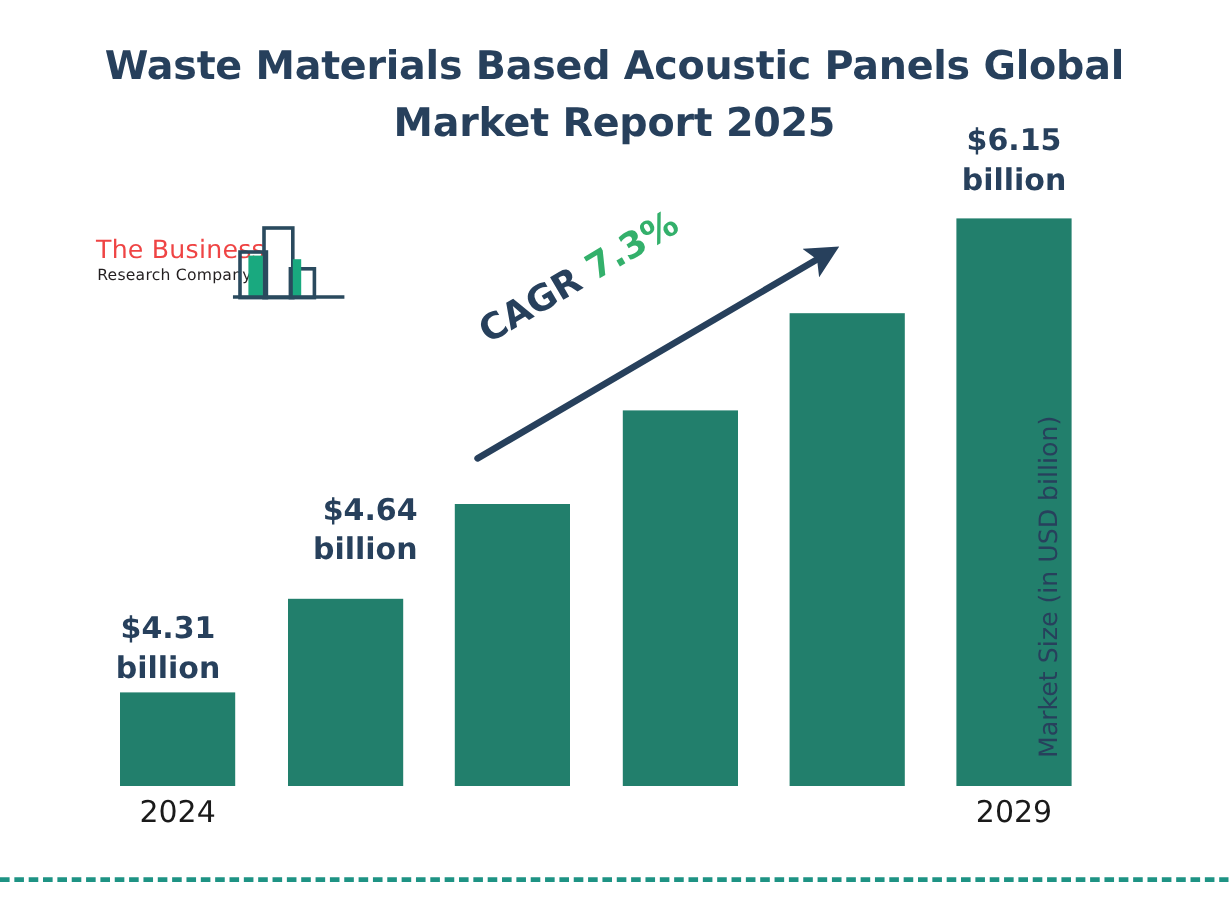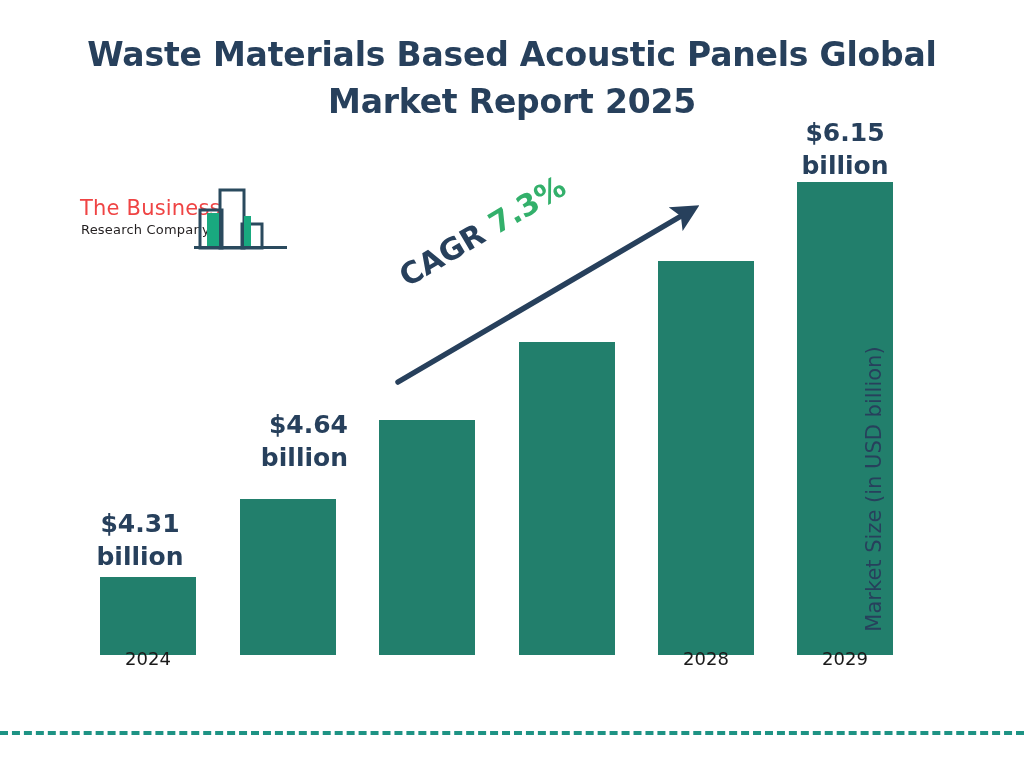--- a/index.html
+++ b/index.html
@@ -84,25 +84,25 @@
     font-family: "DejaVu Sans", "Liberation Sans", sans-serif;
     font-size: 25px;
     font-weight: bold;
     color: #27405c;
     line-height: 1.33;
     text-align: center;
     white-space: nowrap;
   }
   .x-tick {
     position: absolute;
-    top: 648px;
+    top: 662px;
     width: 120px;
     text-align: center;
     font-family: "DejaVu Sans", "Liberation Sans", sans-serif;
-    font-size: 18px;
+    font-size: 25px;
     font-weight: normal;
     color: #1a1a1a;
   }
 
   
   #y-axis-title {
     position: absolute;
     left: 862px;
     top: 324px;
     width: 330px;
@@ -187,27 +187,26 @@
     <div class="bar-label" style="left:80px; top:486px; width:120px;margin-top:21px;">
       <div>$4.31</div>
       <div>billion</div>
     </div>
 
     <div class="bar-label" style="left:228px; top:408px; width:120px;text-align:right;">
       <div>$4.64</div>
       <div>billion</div>
     </div>
 
-    <div class="bar-label" style="left:785px; top:116px; width:120px;text-align:center;">
+    <div class="bar-label" style="left:785px; top:100px; width:120px;text-align:center;">
       <div>$6.15</div>
       <div>billion</div>
     </div>
 
     <div class="x-tick" style="left:88px;">2024</div>
-    <div class="x-tick" style="left:646px;">2028</div>
     <div class="x-tick" style="left:785px;">2029</div>
 
     <svg id="cagr-arrow" viewBox="0 0 340 210">
       <defs>
         <marker id="arrowhead" markerWidth="5" markerHeight="5" refX="2.6" refY="2.5" orient="auto">
           <path d="M0,0 L5,2.5 L0,5 L1.1,2.5 Z" fill="#27405c"></path>
         </marker>
       </defs>
       <line x1="18" y1="192" x2="308" y2="22" stroke="#27405c" stroke-width="5.5" stroke-linecap="round" marker-end="url(#arrowhead)"></line>
     </svg>

